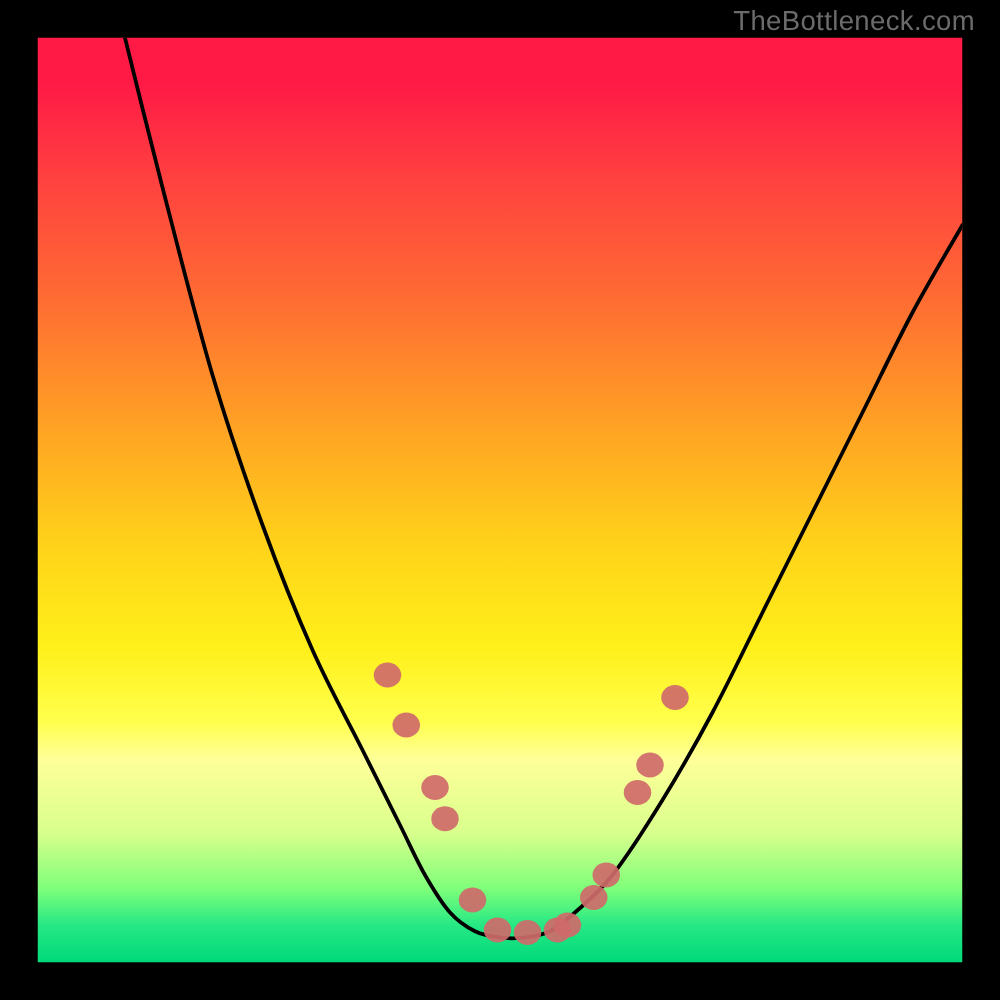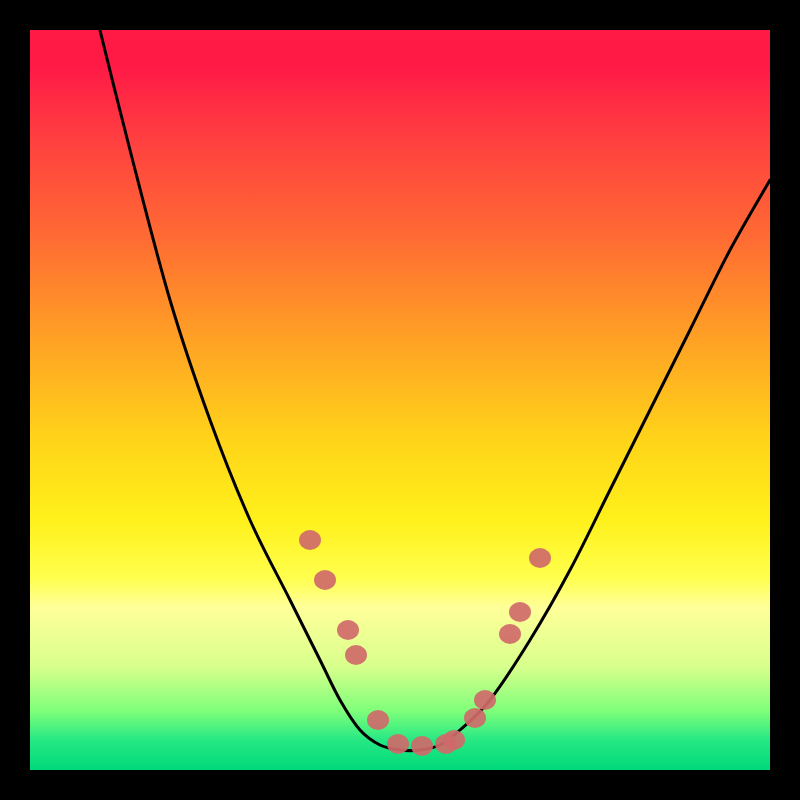--- a/index.html
+++ b/index.html
@@ -61,20 +61,21 @@
     font-size: 22px;
     font-weight: 500;
     letter-spacing: 0.3px;
   }
 </style>
 </head>
 <body>
 
 <div class="frame">
 
+  <div class="watermark">TheBottleneck.com</div>
 
   <div class="plot-area">
     <div class="gradient"></div>
 
     <svg class="curve" viewBox="0 0 740 740" preserveAspectRatio="none">
       <path id="curve-path" fill="none" stroke="#000" stroke-width="3" stroke-linecap="round" d="M 60 -40 C 66.66666666666667 -13.333333333333332, 86.66666666666667 68.33333333333334, 100 120 C 113.33333333333333 171.66666666666666, 126.66666666666667 225, 140 270 C 153.33333333333334 315, 166.66666666666666 353.3333333333333, 180 390 C 193.33333333333334 426.6666666666667, 206.66666666666666 460, 220 490 C 233.33333333333334 520, 248.33333333333334 546.6666666666666, 260 570 C 271.6666666666667 593.3333333333334, 281.6666666666667 613.3333333333334, 290 630 C 298.3333333333333 646.6666666666666, 303.3333333333333 658.3333333333334, 310 670 C 316.6666666666667 681.6666666666666, 323.3333333333333 692.5, 330 700 C 336.6666666666667 707.5, 343.3333333333333 711.6666666666666, 350 715 C 356.6666666666667 718.3333333333334, 363.3333333333333 719.1666666666666, 370 720 C 376.6666666666667 720.8333333333334, 383.3333333333333 720.8333333333334, 390 720 C 396.6666666666667 719.1666666666666, 403.3333333333333 718.3333333333334, 410 715 C 416.6666666666667 711.6666666666666, 421.6666666666667 707.5, 430 700 C 438.3333333333333 692.5, 448.3333333333333 685, 460 670 C 471.6666666666667 655, 486.6666666666667 631.6666666666666, 500 610 C 513.3333333333334 588.3333333333334, 526.6666666666666 565, 540 540 C 553.3333333333334 515, 566.6666666666666 486.6666666666667, 580 460 C 593.3333333333334 433.3333333333333, 606.6666666666666 406.6666666666667, 620 380 C 633.3333333333334 353.3333333333333, 646.6666666666666 326.6666666666667, 660 300 C 673.3333333333334 273.3333333333333, 686.6666666666666 245, 700 220 C 713.3333333333334 195, 733.3333333333334 161.66666666666666, 740 150"></path>
       <g id="dots-group">
           <ellipse cx="280" cy="510" rx="11" ry="10" fill="#cf6a6a" fill-opacity="0.92"></ellipse>
           <ellipse cx="295" cy="550" rx="11" ry="10" fill="#cf6a6a" fill-opacity="0.92"></ellipse>
           <ellipse cx="318" cy="600" rx="11" ry="10" fill="#cf6a6a" fill-opacity="0.92"></ellipse>

